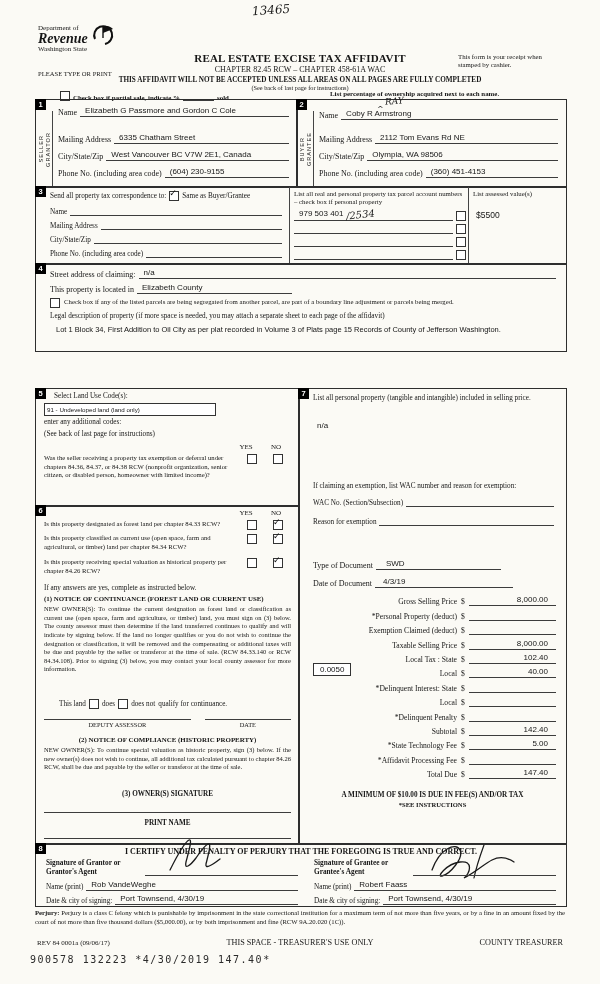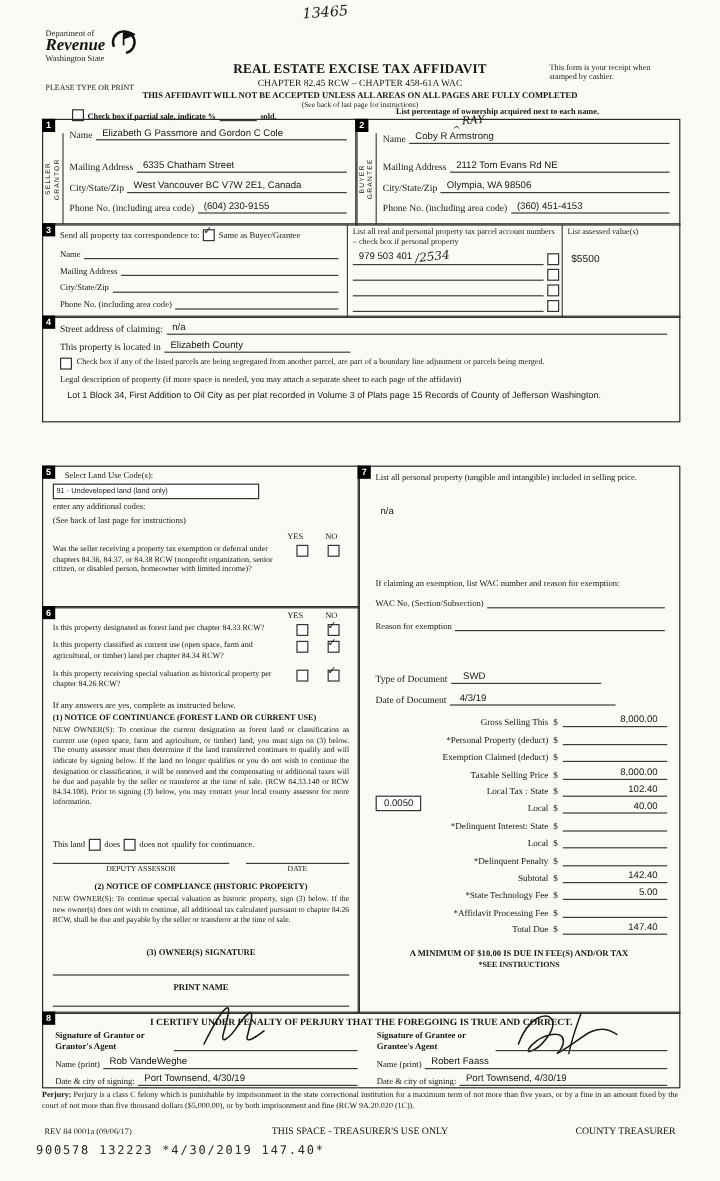--- a/index.html
+++ b/index.html
@@ -267,21 +267,21 @@
         <span class="cb">
           <span class="mk">✓</span>
         </span>
       </span>
   </div>
 
   <div class="abs lbl7" style="left:8px;top:78px">If any answers are yes, complete as instructed below.</div>
   <div class="abs b" style="left:8px;top:89px;font-size:6.9px">(1) NOTICE OF CONTINUANCE (FOREST LAND OR CURRENT USE)</div>
   <div class="abs para just" style="left:8px;top:99px;width:247px">NEW OWNER(S): To continue the current designation as forest land or classification as current use (open space, farm and agriculture, or timber) land, you must sign on (3) below. The county assessor must then determine if the land transferred continues to qualify and will indicate by signing below. If the land no longer qualifies or you do not wish to continue the designation or classification, it will be removed and the compensating or additional taxes will be due and payable by the seller or transferor at the time of sale. (RCW 84.33.140 or RCW 84.34.108). Prior to signing (3) below, you may contact your local county assessor for more information.</div>
 
-  <div class="abs" style="left:8px;top:193px;display:flex;align-items:center;gap:3px">
+  <div class="abs" style="left:23px;top:193px;display:flex;align-items:center;gap:3px">
     <span class="lbl7">This land</span>
     <span class="cb">
         <span class="mk"></span>
       </span>
     <span class="lbl7">does</span>
     <span class="cb">
         <span class="mk"></span>
       </span>
     <span class="lbl7">does not</span>
     <span class="lbl7">qualify for continuance.</span>
@@ -320,21 +320,21 @@
     <span class="lbl">Type of Document</span>
     <span class="val fill" style="width:115px;padding-left:10px">SWD</span>
   </div>
   <div class="abs frow" style="left:14px;top:188px">
     <span class="lbl">Date of Document</span>
     <span class="val fill" style="width:130px;padding-left:8px">4/3/19</span>
   </div>
 
   <div class="abs" style="left:10px;top:203px;width:247px">
     <div class="mrow">
-      <span class="mlabel">Gross Selling This</span>
+      <span class="mlabel">Gross Selling Price</span>
       <span class="mcur">$</span>
       <span class="mfill">8,000.00</span>
     </div>
     <div class="mrow">
       <span class="mlabel">*Personal Property (deduct)</span>
       <span class="mcur">$</span>
       <span class="mfill"></span>
     </div>
     <div class="mrow">
       <span class="mlabel">Exemption Claimed (deduct)</span>

